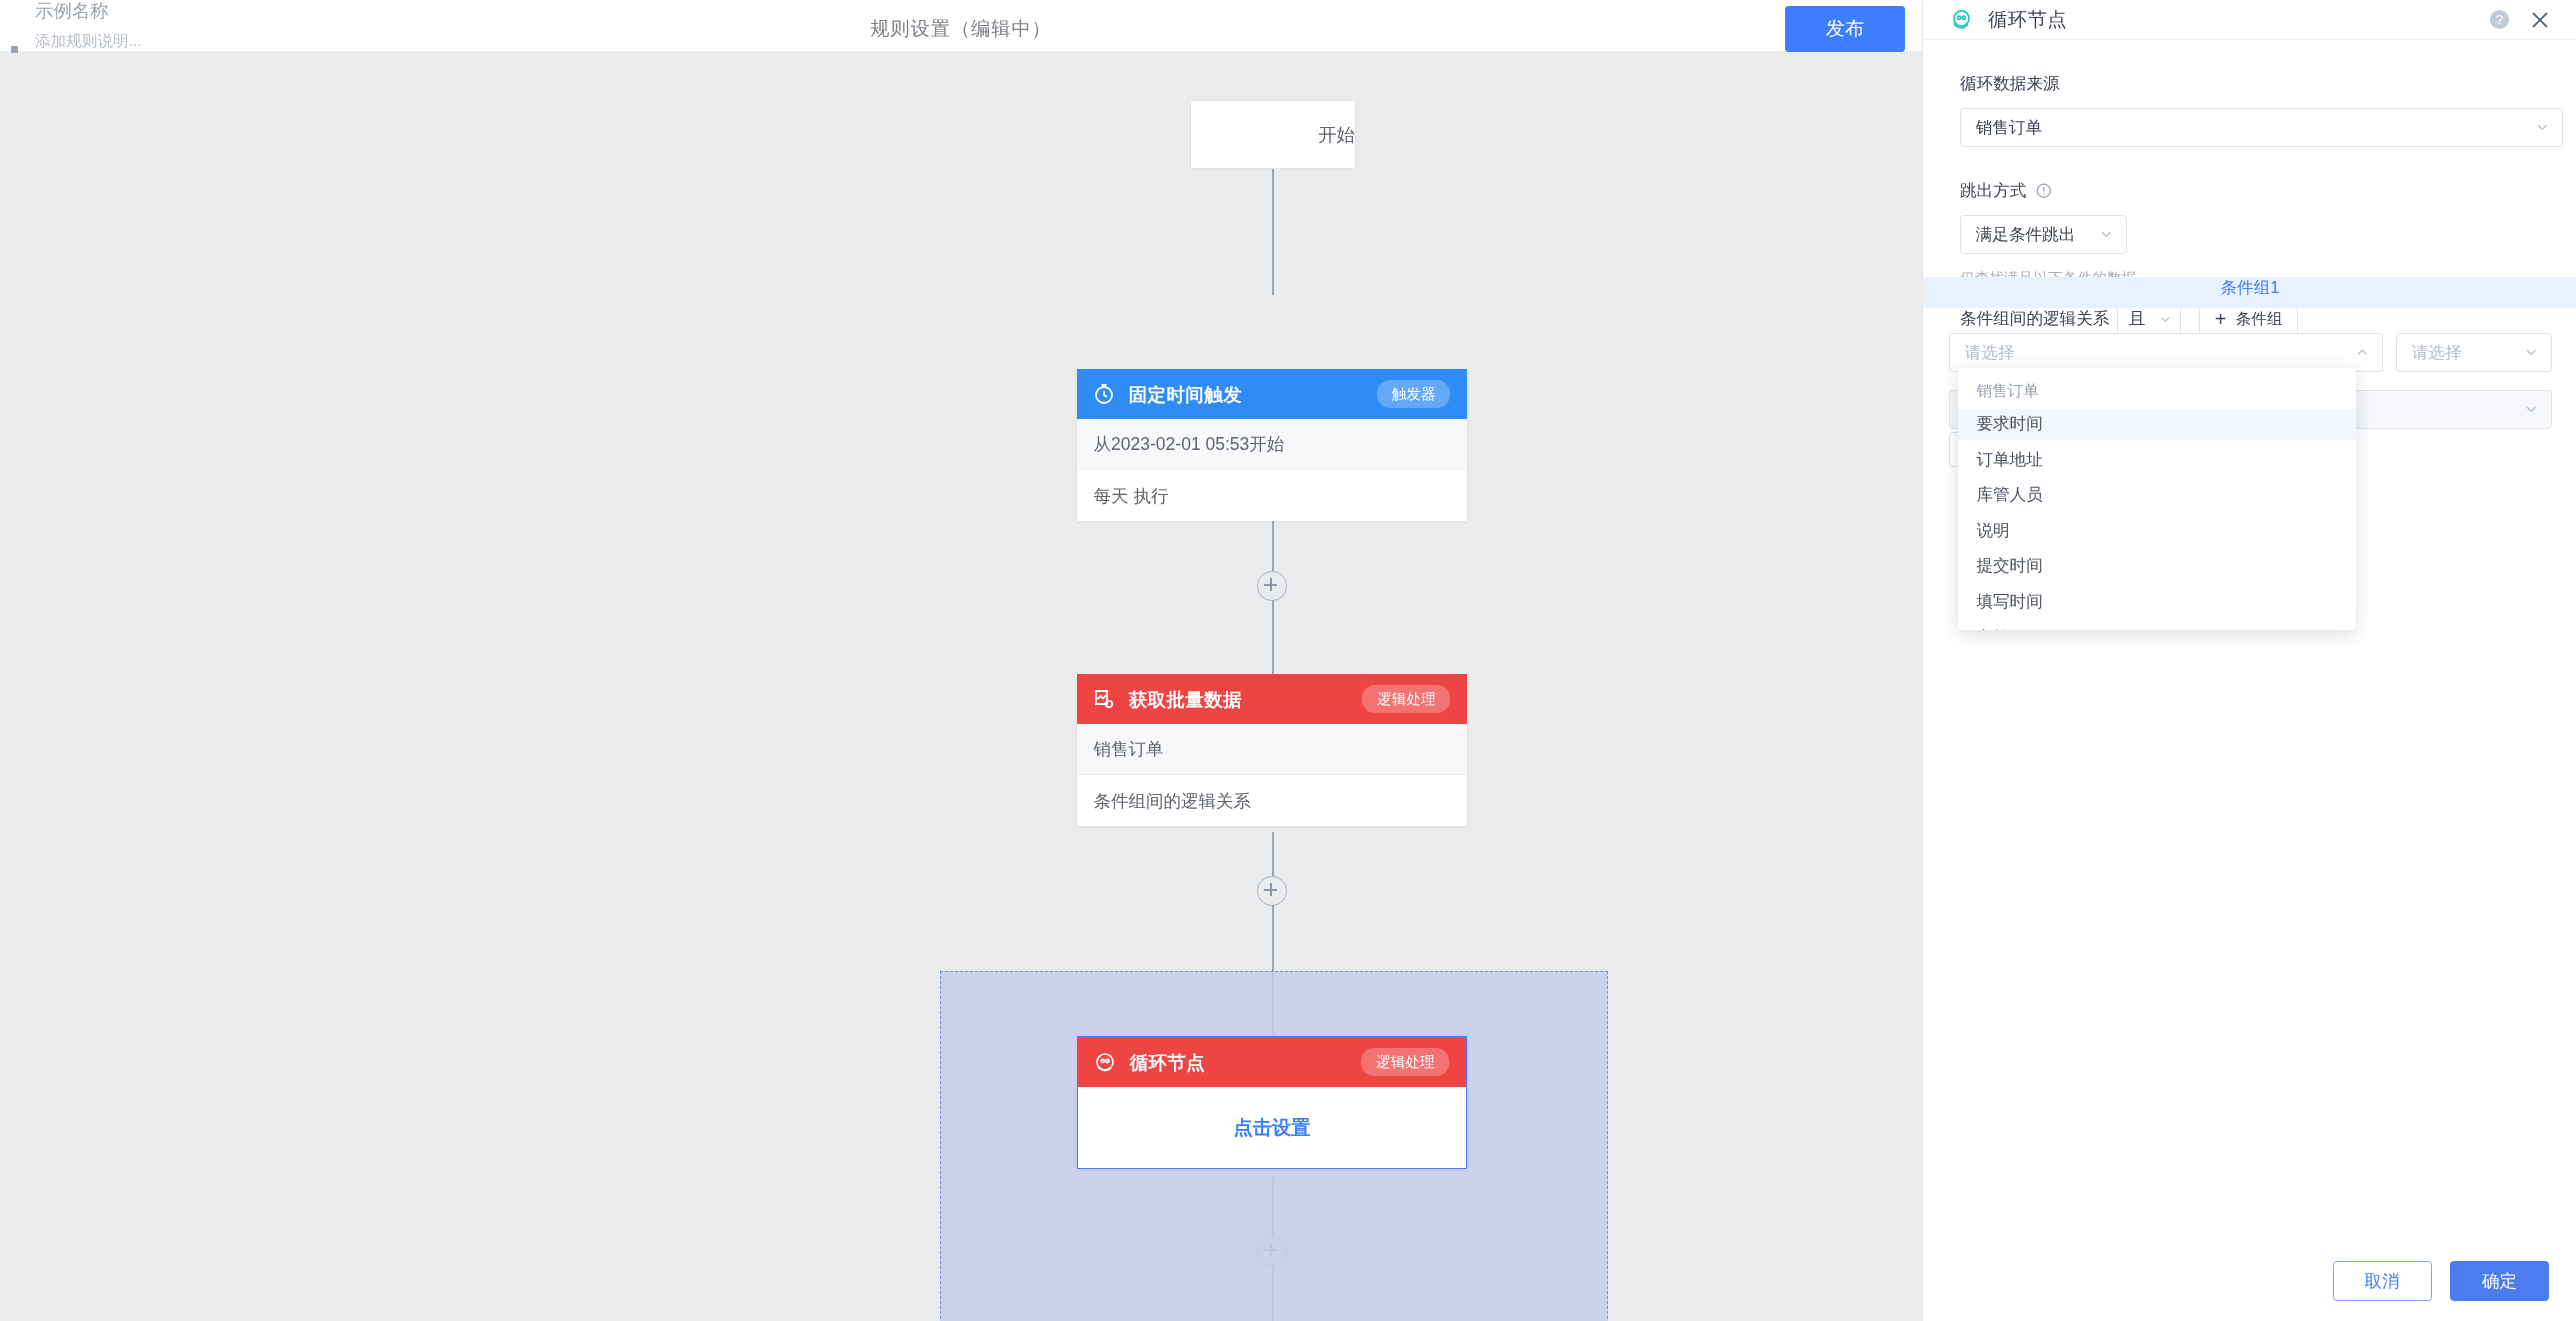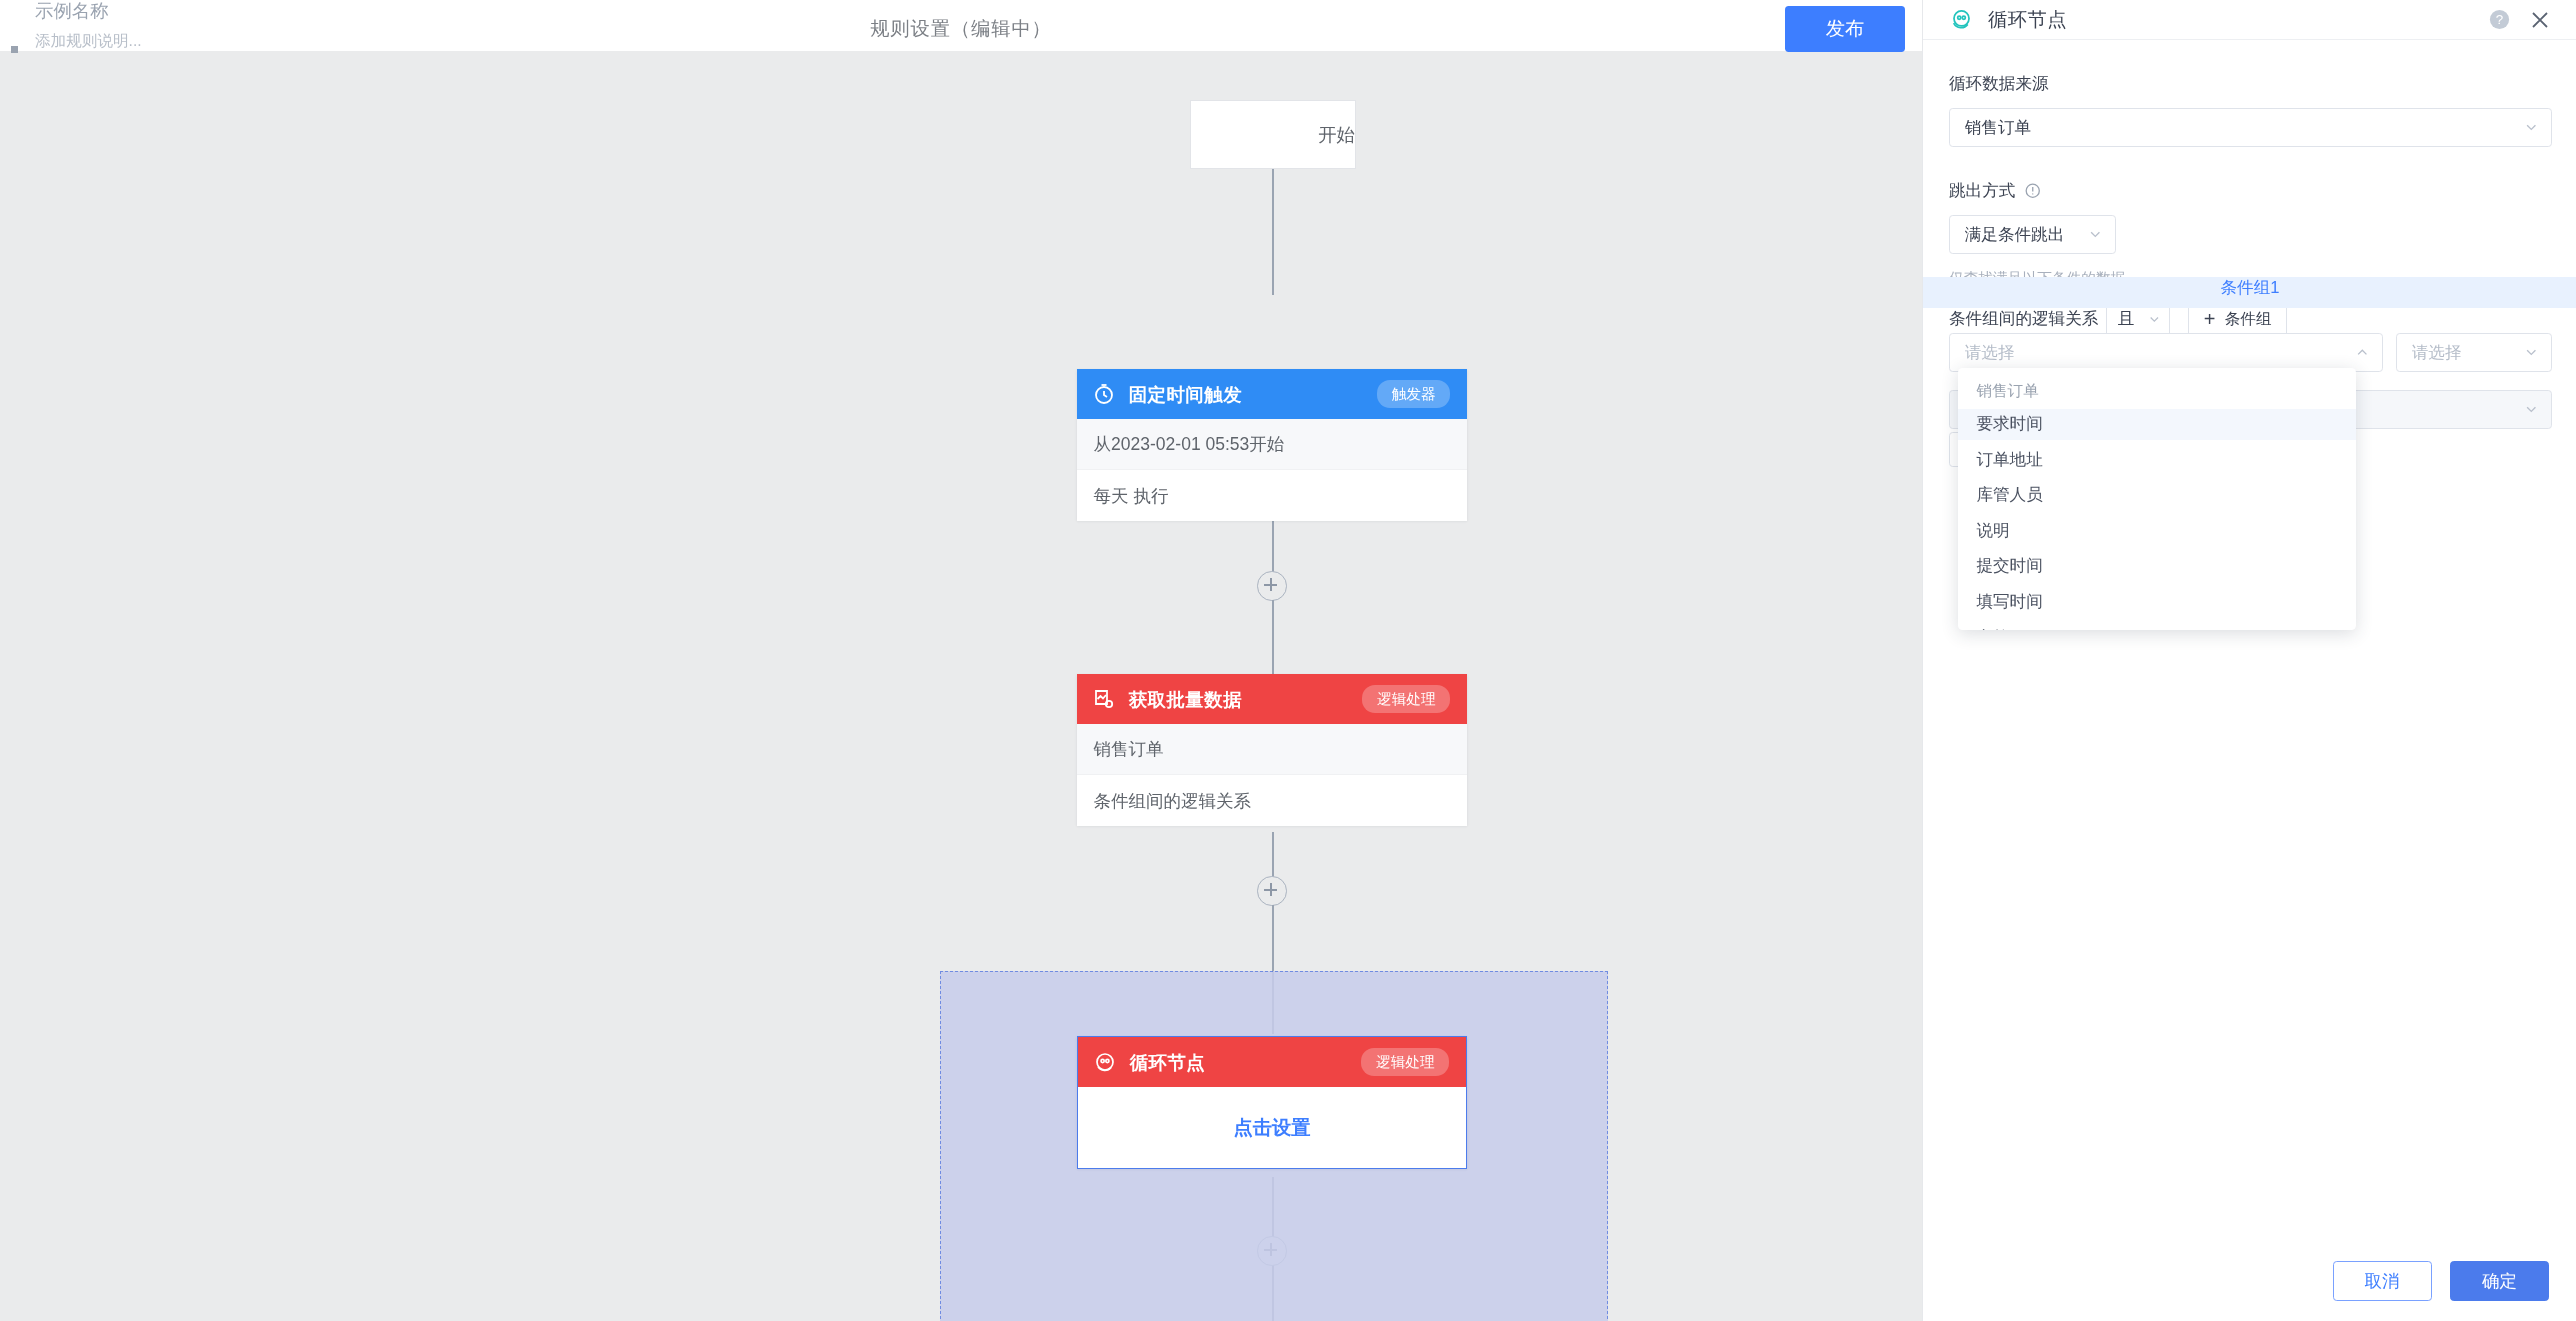--- a/index.html
+++ b/index.html
@@ -117,21 +117,21 @@
   .panel-head {
     position: relative; height: 40px;
     display: flex; align-items: center; padding: 0 24px 0 26px;
     border-bottom: 0.9px solid #edeff2;
   }
   .panel-head .ph-icon { width: 25px; height: 25px; margin-right: 14px; }
   .panel-head .ph-title { font-size: 19.3px; color: #3c4352; letter-spacing: 0.5px; }
   .panel-head .ph-actions { margin-left: auto; display: flex; align-items: center; gap: 16.6px; }
   .help-icon, .close-icon { cursor: pointer; }
 
-  .panel-body { position: relative; padding: 0 26px; height: 1224px; }
+  .panel-body { position: relative; padding: 0 37px; height: 1224px; }
   .field-label {
     margin-top: 33px; font-size: 16.6px; color: #3c4352;
     display: flex; align-items: center; gap: 8.3px;
   }
   .select {
     margin-top: 13px; height: 39px; border: 0.9px solid #dfe3ea; border-radius: 3.7px;
     background: #fff; display: flex; align-items: center;
     padding: 0 11px 0 14.7px; font-size: 16.6px; color: #3c4352;
     cursor: pointer; position: relative;
   }

